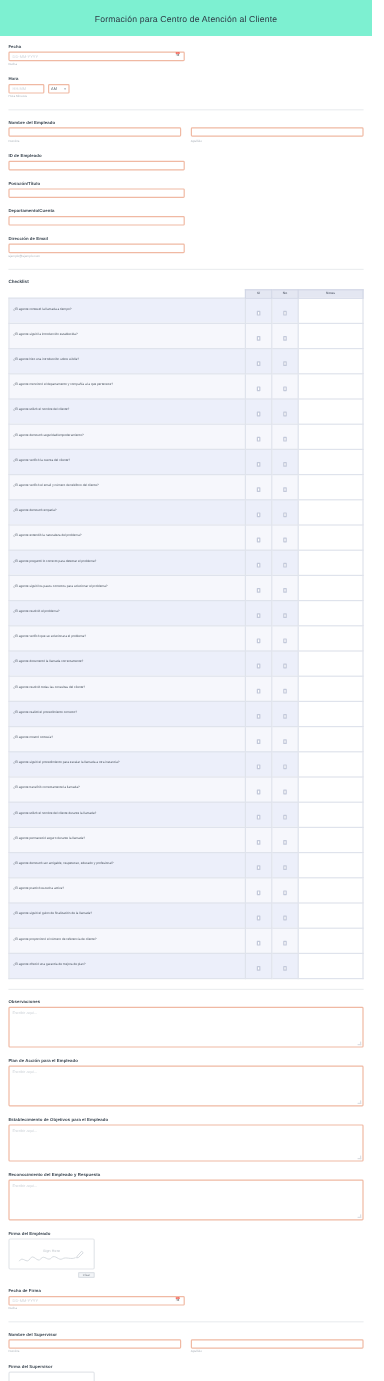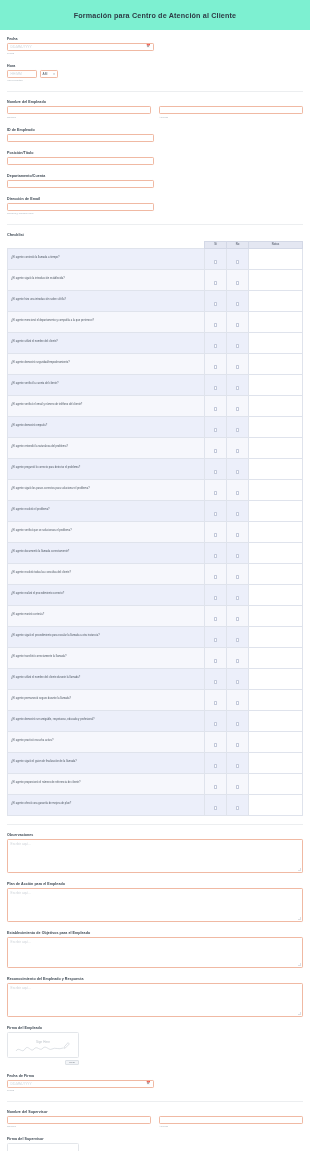--- a/index.html
+++ b/index.html
@@ -15,21 +15,21 @@
   
   .form-header {
     background:#7df0d1;
     height:30px;
     display:flex;
     align-items:center;
     justify-content:center;
   }
   .form-title {
     font-size:7.2px;
-    font-weight:700;
+    font-weight:400;
     color:#2e3a45;
     letter-spacing:.15px;
   }
 
   
   .body-wrap { padding:7px 7px 0 7px; }
   .field { margin-bottom:9px; }
   .label {
     font-size:3.6px;
     font-weight:700;

